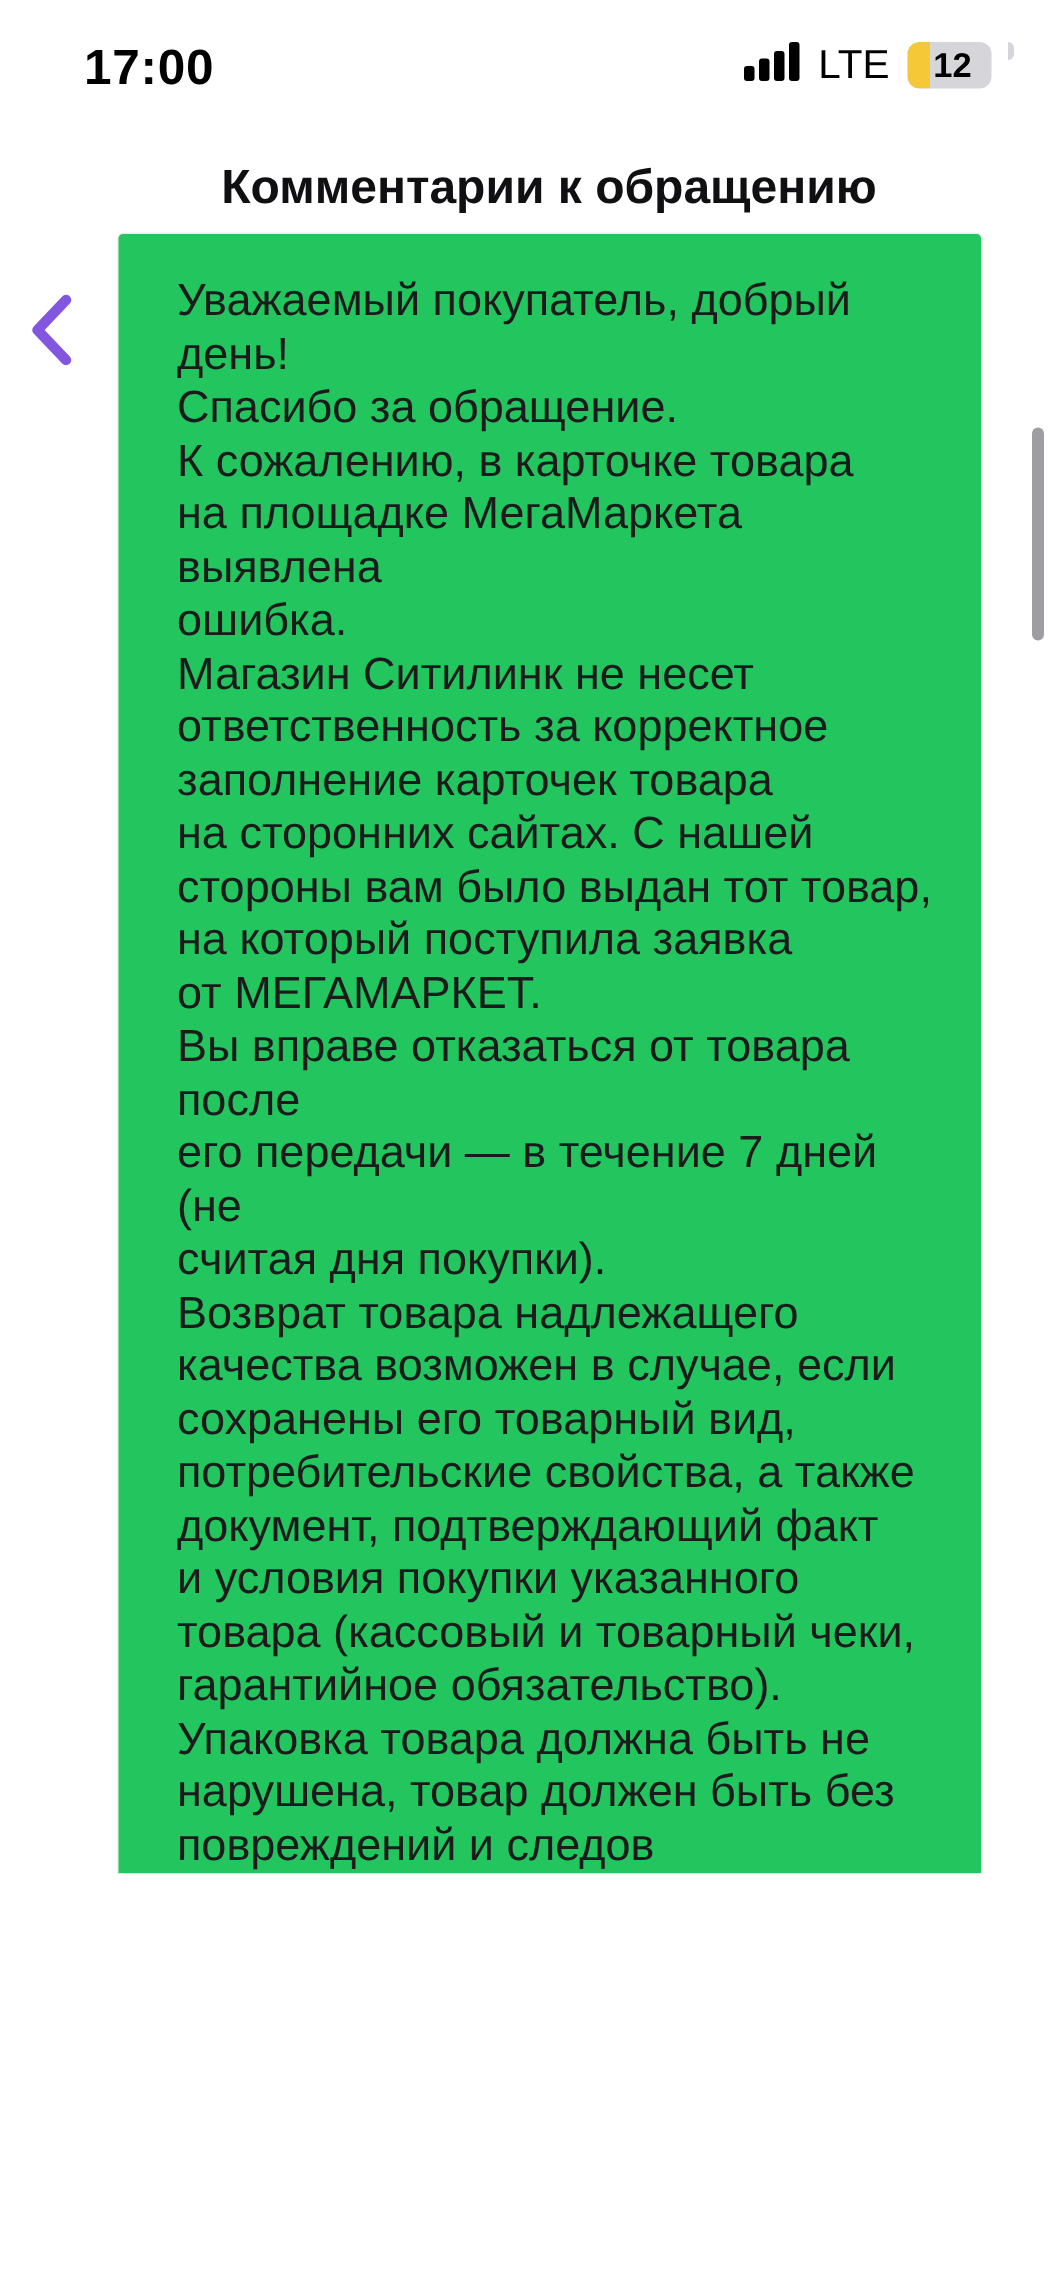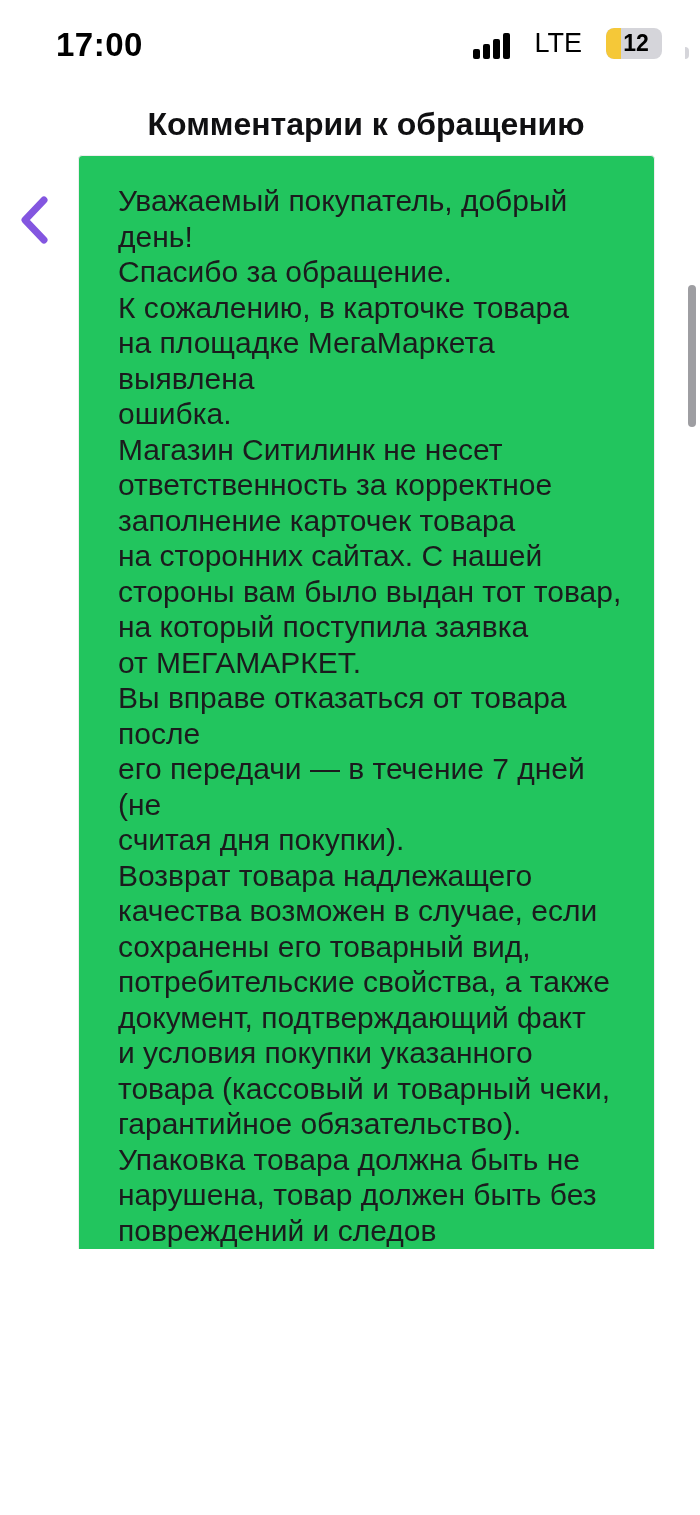--- a/index.html
+++ b/index.html
@@ -12,21 +12,21 @@
     font-family: "Liberation Sans", sans-serif;
     color: #1b1b1d;
   }
 
   
   .statusbar { position: absolute; left: 0; top: 0; width: 700px; height: 70px; }
   .time {
     position: absolute; left: 56px; top: 26px;
     font-size: 33px; font-weight: 700; letter-spacing: 0.5px; color: #000;
   }
-  .sb-right { position: absolute; right: 11px; top: 28px; display: flex; align-items: flex-end; gap: 22px; }
+  .sb-right { position: absolute; right: 24px; top: 28px; display: flex; align-items: flex-start; gap: 10px; }
   .signal { display: flex; align-items: flex-end; gap: 3px; height: 26px; }
   .signal i { display: block; width: 7px; background: #000; border-radius: 2px; }
   .signal i:nth-child(1) { height: 10px; }
   .signal i:nth-child(2) { height: 15px; }
   .signal i:nth-child(3) { height: 20px; }
   .signal i:nth-child(4) { height: 26px; }
   .lte { font-size: 27px; font-weight: 500; color: #000; margin-left: 2px; }
   .battery { position: relative; width: 56px; height: 31px; background: #d5d5da; border-radius: 8px; overflow: hidden; margin-left: 2px; }
   .battery-fill { position: absolute; left: 0; top: 0; bottom: 0; width: 15px; border-radius: 8px 0 0 8px; }
   .battery-num {

